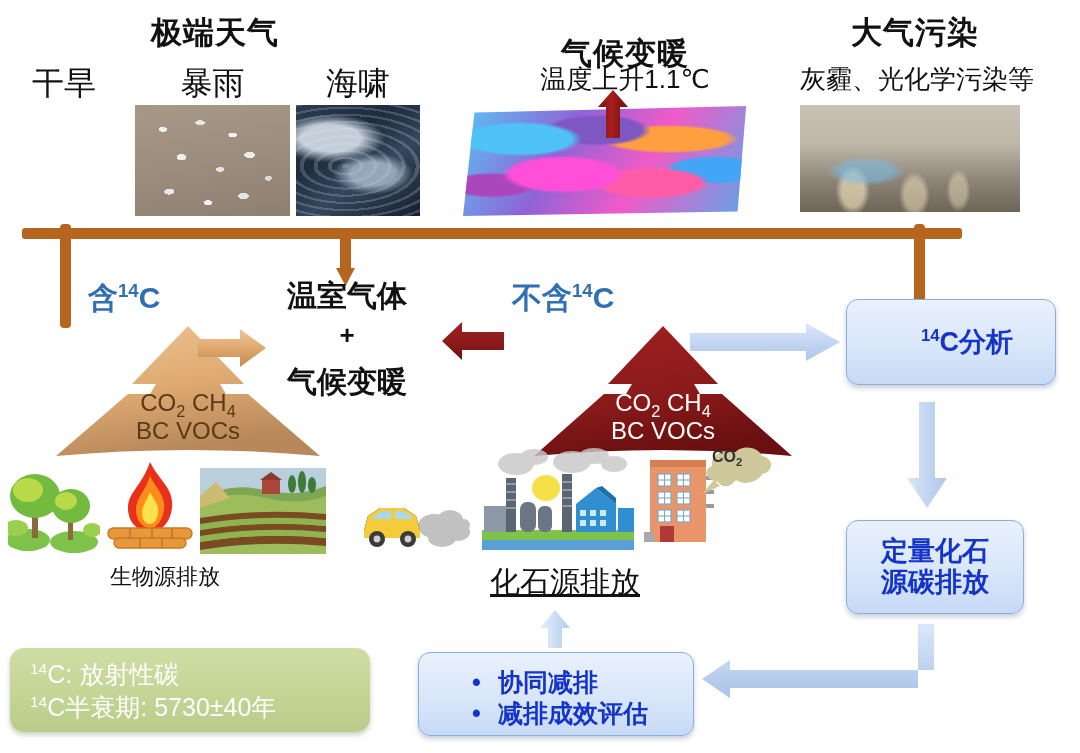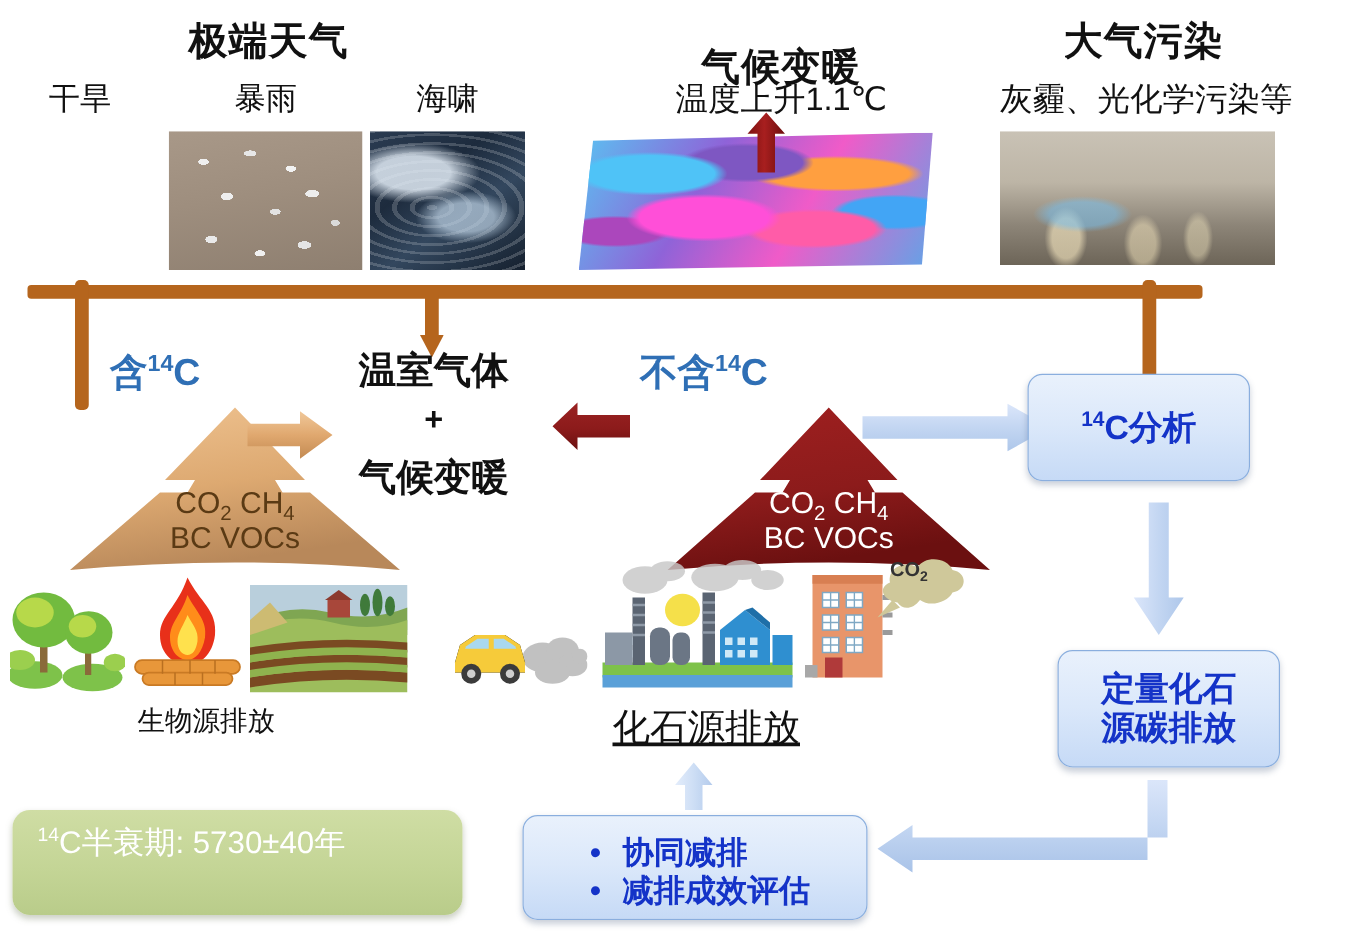--- a/index.html
+++ b/index.html
@@ -4,21 +4,21 @@
 <style>
   html,body{margin:0;padding:0;background:#ffffff;}
   body{width:1080px;height:753px;position:relative;overflow:hidden;
        font-family:"Liberation Sans","DejaVu Sans",sans-serif;color:#111;}
   .abs{position:absolute;}
   .ctr{text-align:center;}
 
   
   .sec-title{font-size:31px;font-weight:bold;letter-spacing:1px;color:#111;white-space:nowrap;}
   .sub-title{font-size:26px;color:#111;white-space:nowrap;}
-  .img-cap{font-size:25px;color:#111;white-space:nowrap;}
+  .img-cap{font-size:32px;color:#111;white-space:nowrap;}
 
   
   .photo{position:absolute;overflow:hidden;}
   .photo i{display:block;width:100%;height:100%;}
 
   .ph-drought i{background:
      repeating-linear-gradient(28deg, rgba(90,70,50,.55) 0 2px, rgba(0,0,0,0) 2px 17px),
      repeating-linear-gradient(-52deg, rgba(70,55,40,.45) 0 2px, rgba(0,0,0,0) 2px 23px),
      repeating-linear-gradient(86deg, rgba(60,45,32,.32) 0 2px, rgba(0,0,0,0) 2px 29px),
      linear-gradient(160deg,#cfc2ab 0%,#bfae94 40%,#a89madd 41%,#b5a388 70%,#9d8b71 100%);}
@@ -372,21 +372,21 @@
   <defs>
       <linearGradient id="blA" x1="0" y1="0" x2="0" y2="1">
     <stop offset="0" stop-color="#dbe6fa"></stop>
         <stop offset=".5" stop-color="#c3d6f2"></stop>
     <stop offset="1" stop-color="#aec7ea"></stop>
       </linearGradient>
     </defs>
   <path d="M2 13 L118 13 L118 3 L152 22 L118 41 L118 31 L2 31 Z" fill="url(#blA)"></path>
 </svg>
 
-<div class="rbox" style="left:822px;top:299px;width:176px;height:84px;">
+<div class="rbox" style="left:846px;top:299px;width:176px;height:84px;padding-left:32px;">
   <div class="rbox-txt">
     <sup>14</sup><span>C分析</span>
   </div>
 </div>
 
 <svg class="abs" style="left:904px;top:400px;width:46px;height:112px;" viewBox="0 0 46 112">
   <defs>
       <linearGradient id="blD" x1="0" y1="0" x2="1" y2="0">
     <stop offset="0" stop-color="#dbe6fa"></stop>
         <stop offset=".5" stop-color="#c3d6f2"></stop>
@@ -432,15 +432,18 @@
     </div>
     <div>
       <span class="dot">•</span><span>减排成效评估</span>
     </div>
   </div>
 </div>
 
 <div class="gbox" style="left:10px;top:648px;width:360px;height:84px;"></div>
 <div class="gbox-txt" style="left:30px;top:658px;">
   <div>
+    <sup>14</sup><span>C: 放射性碳</span>
+  </div>
+  <div>
     <sup>14</sup><span>C半衰期: 5730±40年</span>
   </div>
 </div>
 
 </body></html>

